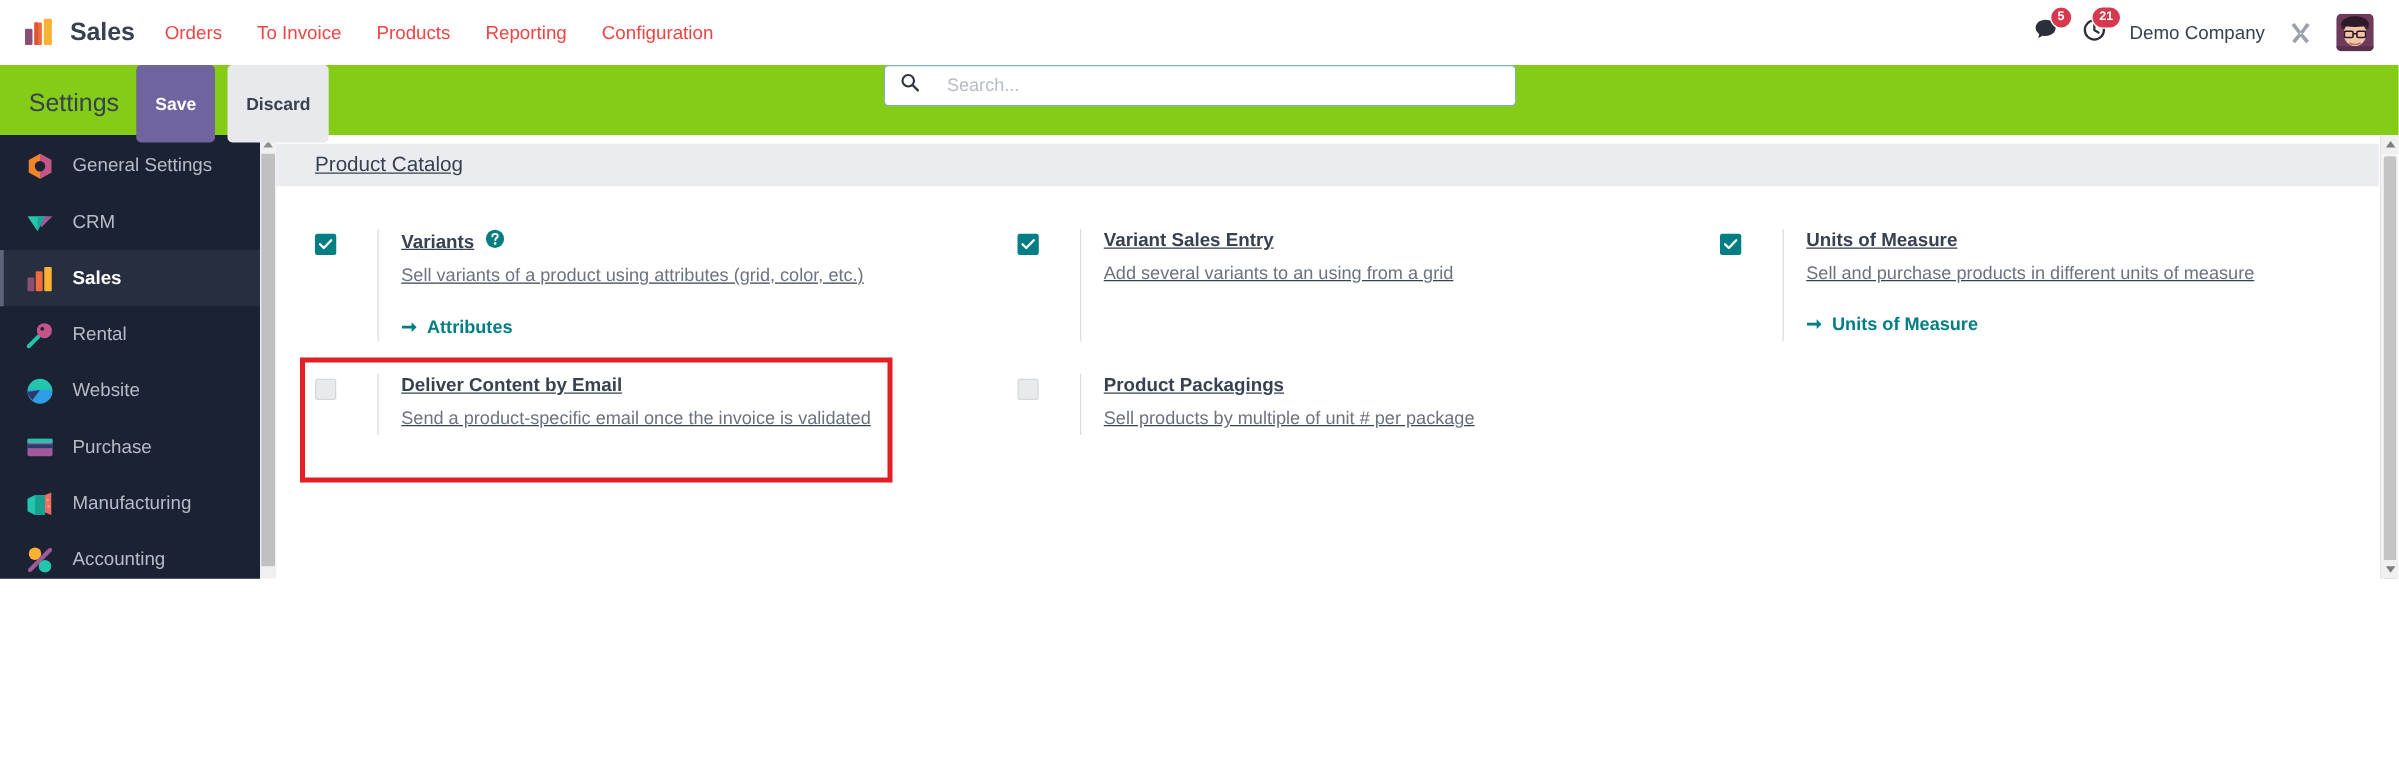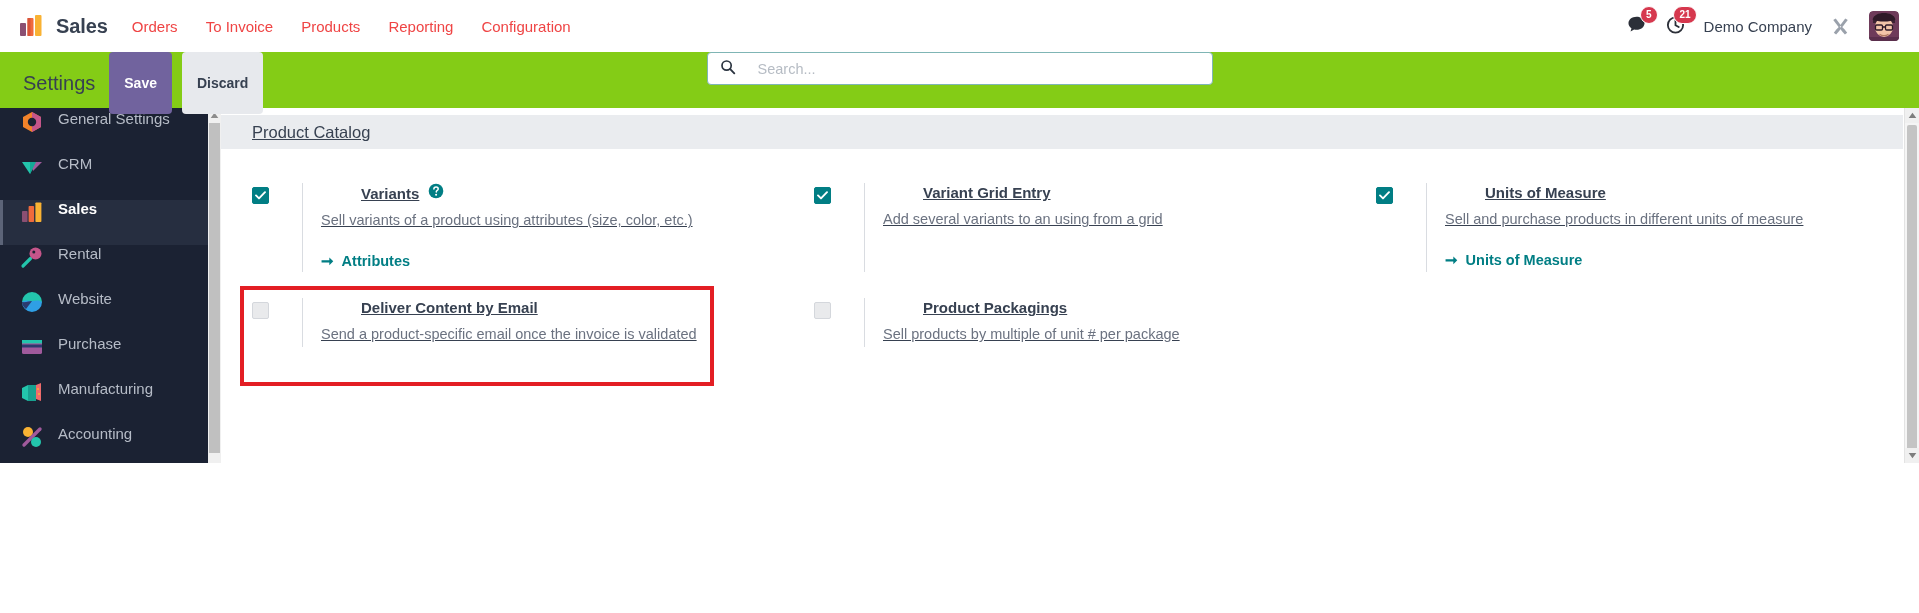--- a/index.html
+++ b/index.html
@@ -93,21 +93,21 @@
 
   
   .sidebar {
     width: 208px; min-width: 208px;
     background: #1b2233;
     overflow: hidden;
     position: relative;
     padding-top: 2px;
   }
   .side-item {
-    display: flex; align-items: flex-start; gap: 14px;
+    display: flex; align-items: center; gap: 14px;
     height: 45px; padding: 0 14px 0 20px;
     cursor: pointer; position: relative;
   }
   .side-item .side-label {
     font-size: 15px; color: #b6bcc7; white-space: nowrap;
   }
   .side-item.active { background: #262e40; }
   .side-item.active::before {
     content: ""; position: absolute; left: 0; top: 0; bottom: 0;
     width: 3px; background: #5c6478;
@@ -153,21 +153,21 @@
   .cbox.off { background: #e9eaec; border: 1px solid #d4d7dc; }
   .cbox .tick { display: block; }
 
   .setting-text {
     flex: 1; border-left: 1px solid #d9dce1;
     padding-left: 18px; padding-bottom: 2px;
   }
   .setting-label {
     font-size: 15px; font-weight: 700; color: #374151;
     display: flex; align-items: center; gap: 9px;
-    margin-bottom: 6px; line-height: 1.35; margin-left: 40px;
+    margin-bottom: 6px; line-height: 1.35;
   }
   .help-icon { display: block; cursor: pointer; flex-shrink: 0; }
   .setting-desc {
     font-size: 14.5px; color: #6b7280; line-height: 1.4;
   }
   .setting-link {
     display: inline-flex; align-items: center; gap: 8px;
     margin-top: 22px;
     font-size: 14.5px; font-weight: 700; color: #017e84;
     text-decoration: none; cursor: pointer;
@@ -437,39 +437,39 @@
               <div class="setting-label">
                 <span>Variants</span>
                 <span class="help-icon">
                   <svg width="16" height="16" viewBox="0 0 16 16">
                     <circle cx="8" cy="8" r="7.3" fill="#017e84"></circle>
                     <path d="M5.9 6.1c0-1.2 1-2 2.2-2 1.2 0 2.1.8 2.1 1.8 0 1.3-1.5 1.5-1.8 2.4-.1.3-.1.5-.1.8" fill="none" stroke="#fff" stroke-width="1.5" stroke-linecap="round"></path>
                     <circle cx="8.1" cy="11.7" r="1.05" fill="#fff"></circle>
                   </svg>
                 </span>
               </div>
-              <div class="setting-desc">Sell variants of a product using attributes (size, color, etc.)</div>
+              <div class="setting-desc">Sell variants of a product using attributes (grid, color, etc.)</div>
               <a class="setting-link">
                 <span class="arrow">➞</span>
                 <span>Attributes</span>
               </a>
             </div>
           </div>
 
           <div class="setting-block col-right">
             <div class="cbox-col">
               <div class="cbox on">
                 <svg class="tick" width="11" height="9" viewBox="0 0 11 9">
                   <path d="M1 4.4 L4 7.4 L10 1.2" fill="none" stroke="#fff" stroke-width="1.9" stroke-linecap="round" stroke-linejoin="round"></path>
                 </svg>
               </div>
             </div>
             <div class="setting-text">
               <div class="setting-label">
-                <span>Variant Grid Entry</span>
+                <span>Variant Sales Entry</span>
               </div>
               <div class="setting-desc">Add several variants to an using from a grid</div>
             </div>
           </div>
 
           <div class="setting-block">
             <div class="cbox-col">
               <div class="cbox on">
                 <svg class="tick" width="11" height="9" viewBox="0 0 11 9">
                   <path d="M1 4.4 L4 7.4 L10 1.2" fill="none" stroke="#fff" stroke-width="1.9" stroke-linecap="round" stroke-linejoin="round"></path>

